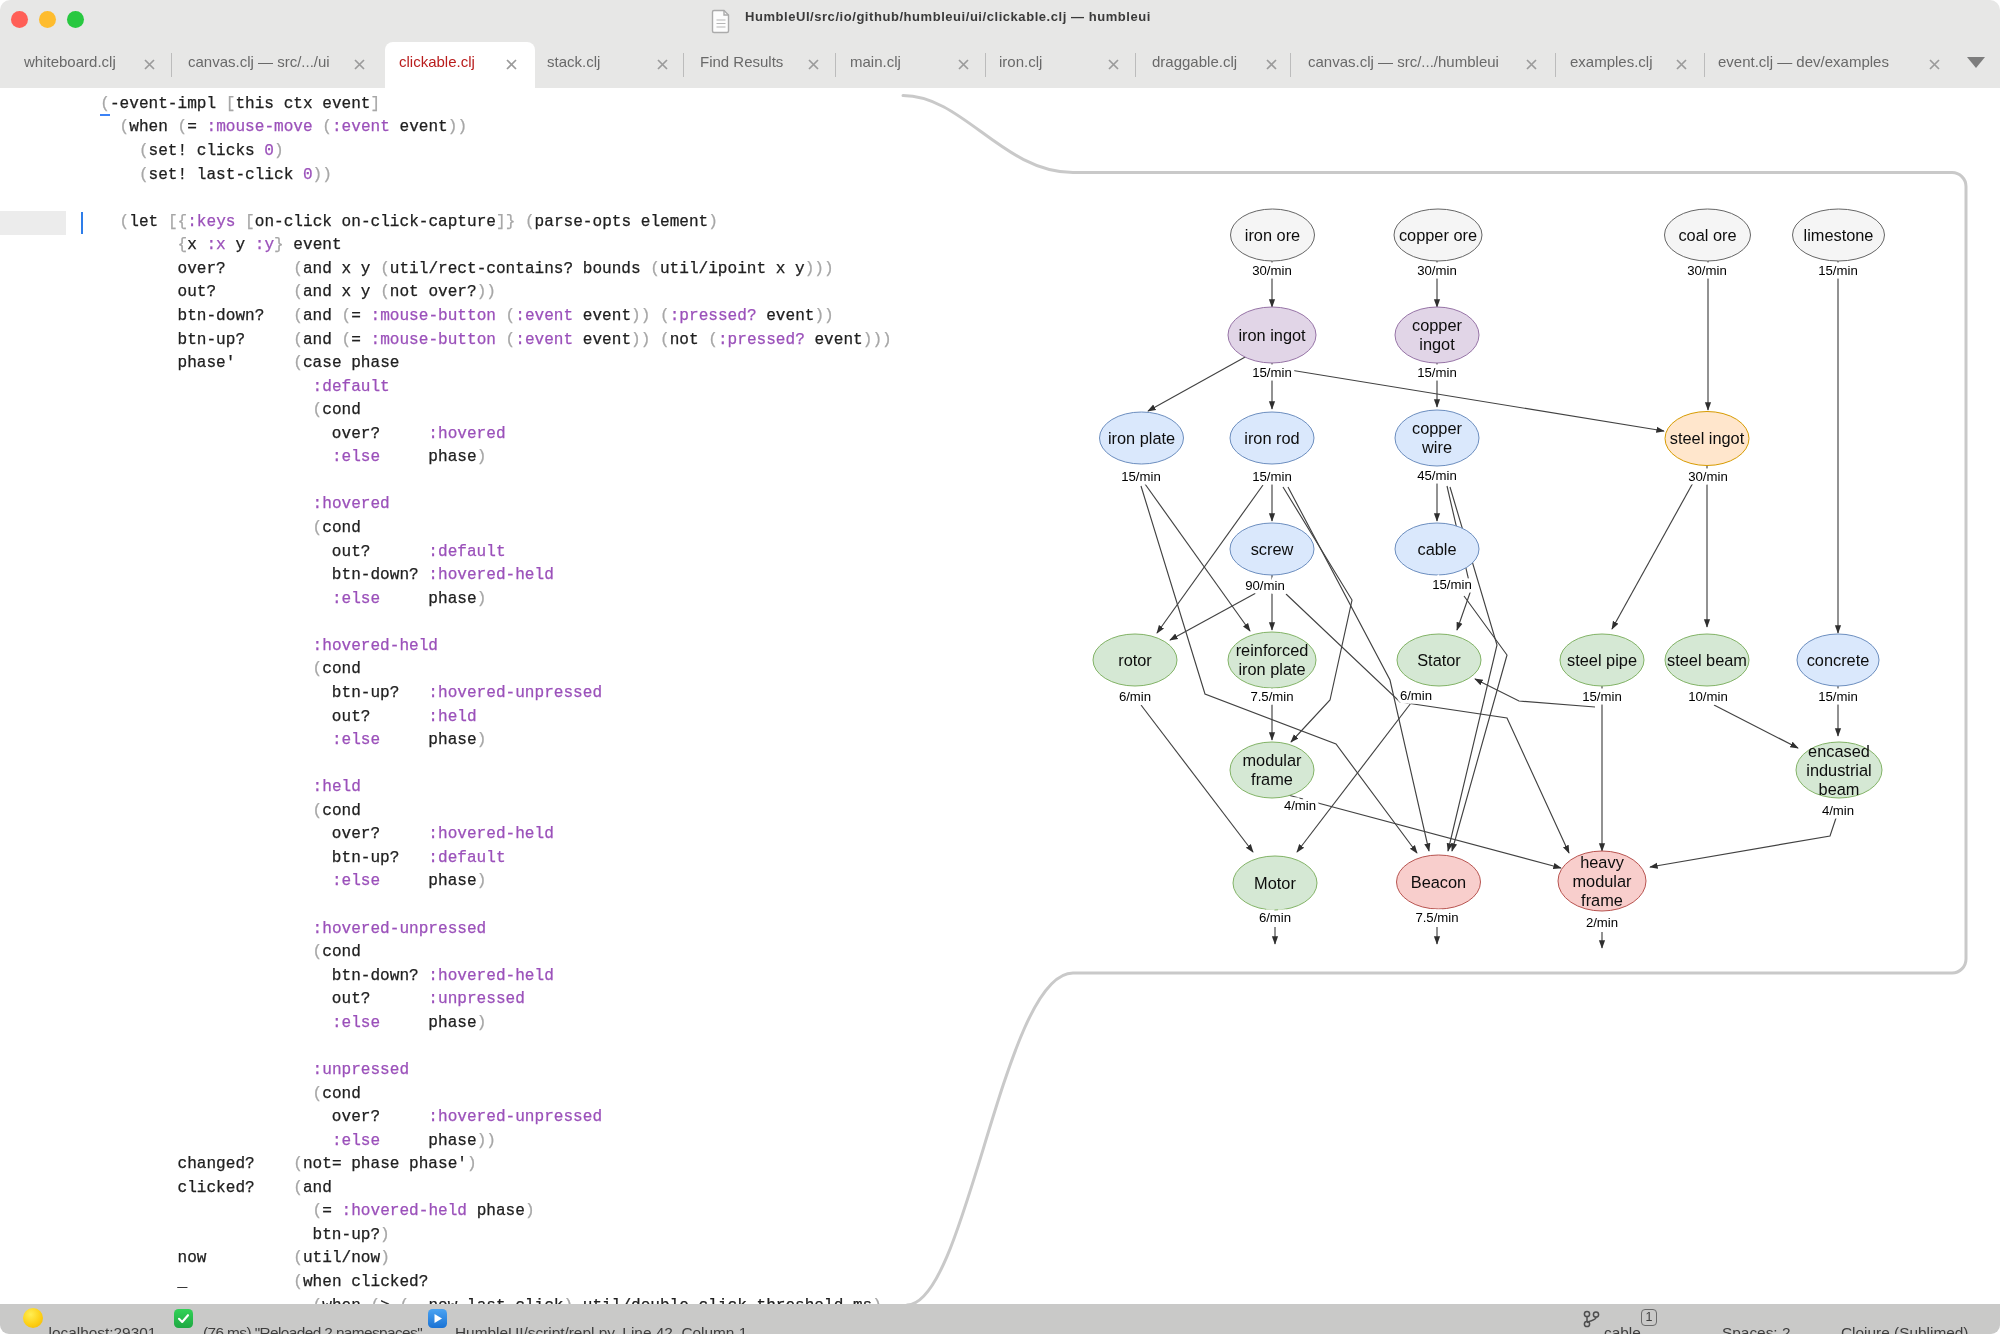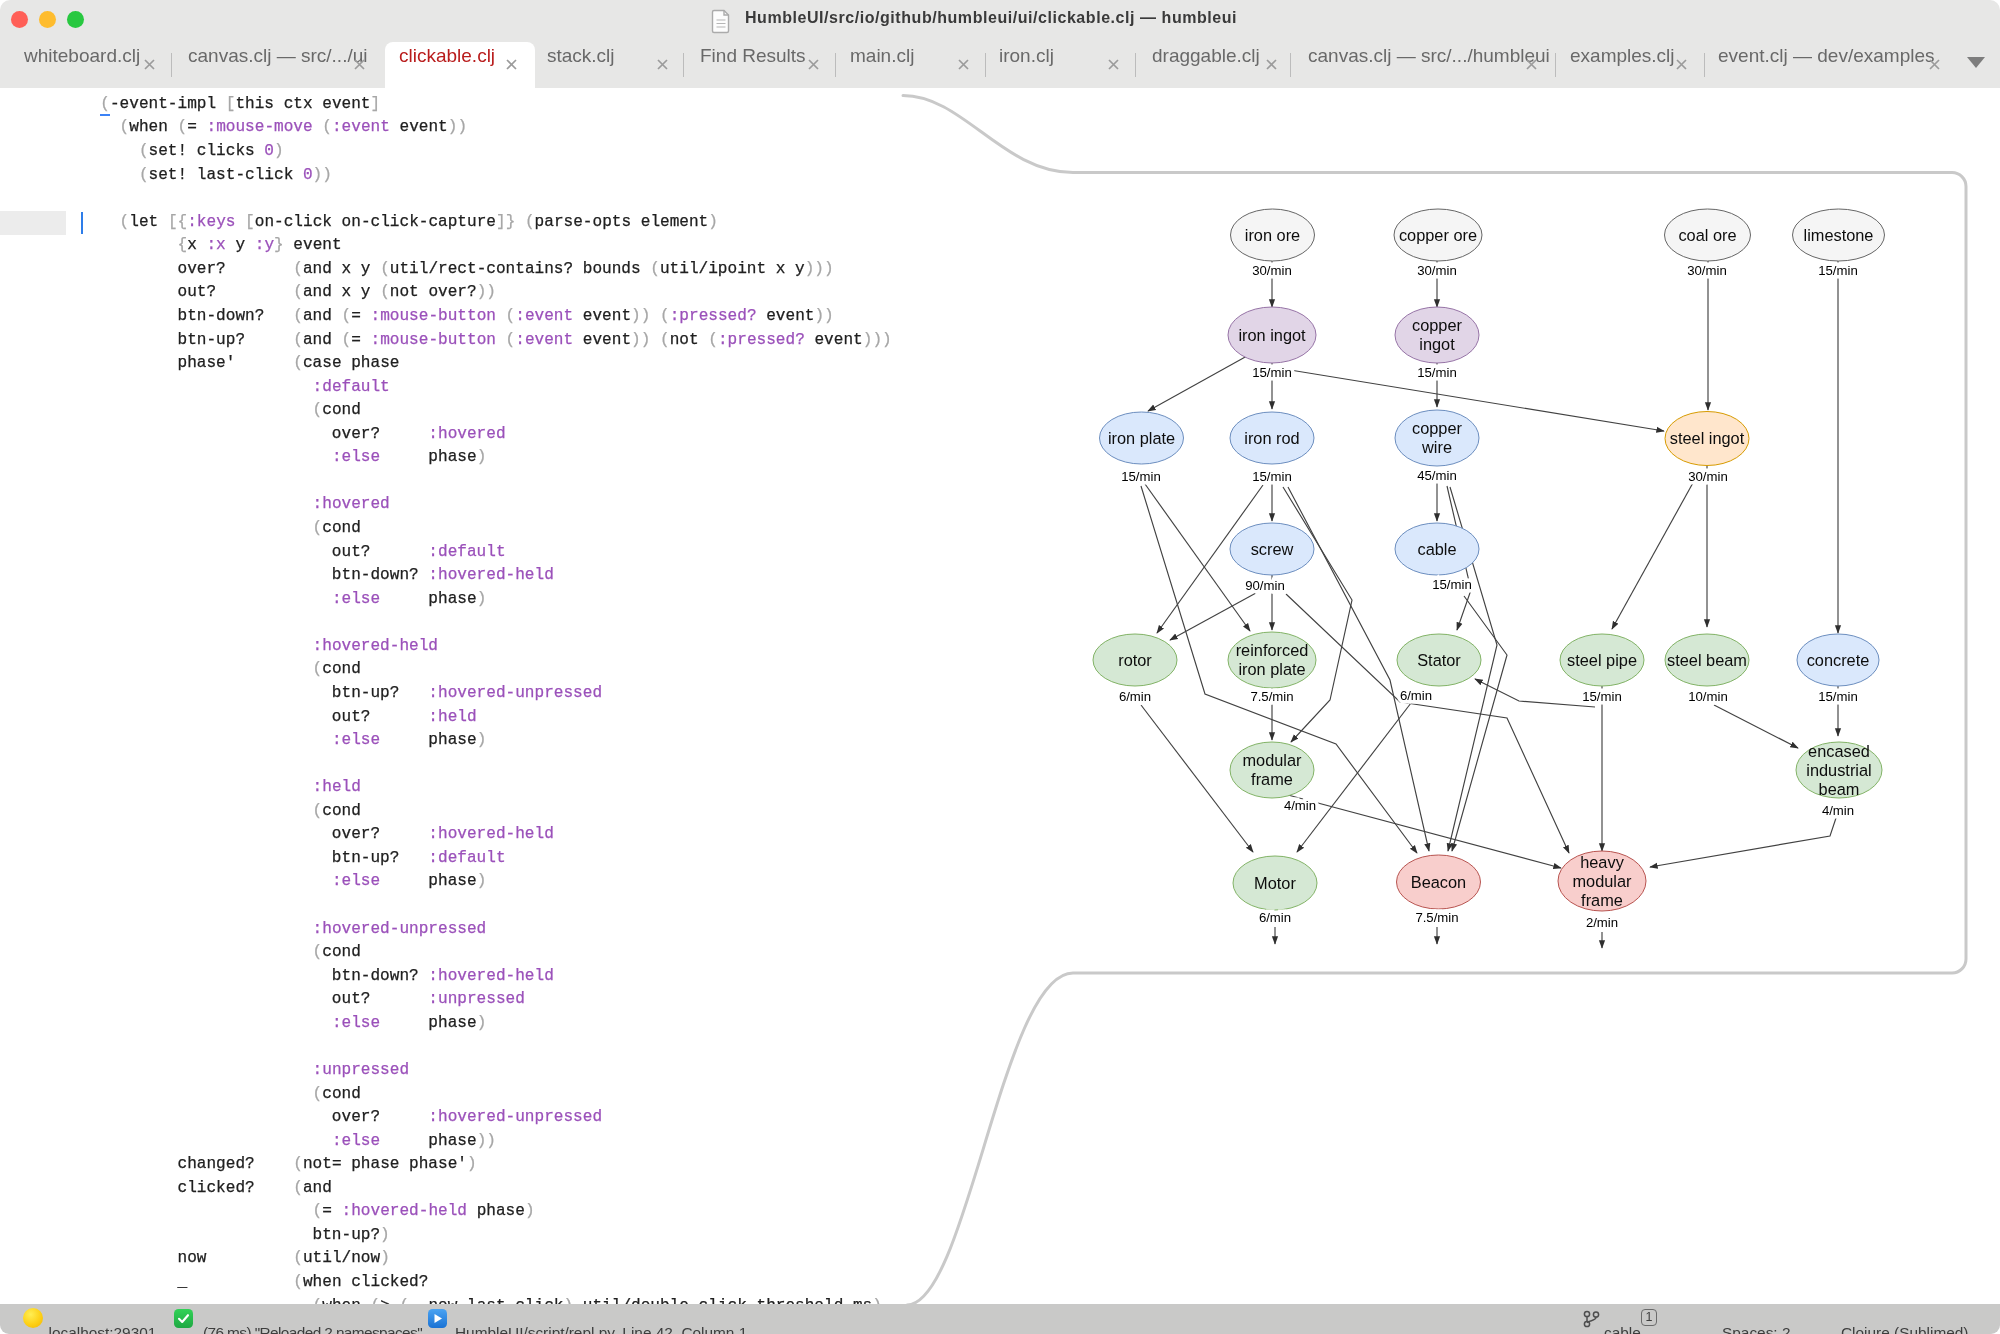--- a/index.html
+++ b/index.html
@@ -1,24 +1,24 @@
 <!DOCTYPE html>
 <html><head><meta charset="utf-8"><style>
 * { margin:0; padding:0; box-sizing:border-box; }
 html,body { width:2000px; height:1334px; background:#fff; overflow:hidden;
   font-family:"Liberation Sans",sans-serif; }
 .win { position:absolute; inset:0; background:#fff; border-radius:10px 10px 0 0; overflow:hidden; transform:translateZ(0); }
 .titlebar { position:absolute; left:0; top:0; width:2000px; height:42px; background:#e7e7e6; }
 .tabbar { position:absolute; left:0; top:42px; width:2000px; height:46px; background:#e7e7e6; }
 .dot { position:absolute; top:10.5px; width:17px; height:17px; border-radius:50%; }
-.title { position:absolute; top:9px; left:745px; font-size:16px; font-weight:bold; color:#3a3a3a; letter-spacing:0.55px;text-align:right; }
+.title { position:absolute; top:9px; left:745px; font-size:13px; font-weight:bold; color:#3a3a3a; letter-spacing:0.55px;text-align:right; }
 .ticon { position:absolute; left:709px; top:7px; }
 .tab { position:absolute; top:0; height:46px; }
 .tab.act { background:#fff; border-radius:8px 8px 0 0; }
-.tlab { position:absolute; top:3px; font-size:19px; color:#696969; white-space:pre; }
+.tlab { position:absolute; top:11px; font-size:15px; color:#696969; white-space:pre; }
 .alab { color:#b91c1c; }
 .tclose { position:absolute; top:16px; width:13px; height:13px; }
 .tx { width:13px; height:13px; display:block; }
 .tsep { position:absolute; top:11px; width:1px; height:24px; background:#bcbcbc; }
 .tarrow { position:absolute; left:1967px; top:15px; width:0; height:0;
   border-left:9px solid transparent; border-right:9px solid transparent; border-top:11px solid #7d7d7d; }
 .editor { position:absolute; left:0; top:88px; width:2000px; height:1246px; background:#fff; }
 .linehl { position:absolute; left:0; top:211.2px; width:66px; height:23.6px; background:#ececec; }
 .gutter { position:absolute; left:0; top:92.9px; width:53px; text-align:right;
   font-family:"Liberation Mono",monospace; font-size:16.08px; line-height:23.56px; color:#a9a9a9; white-space:pre; }

